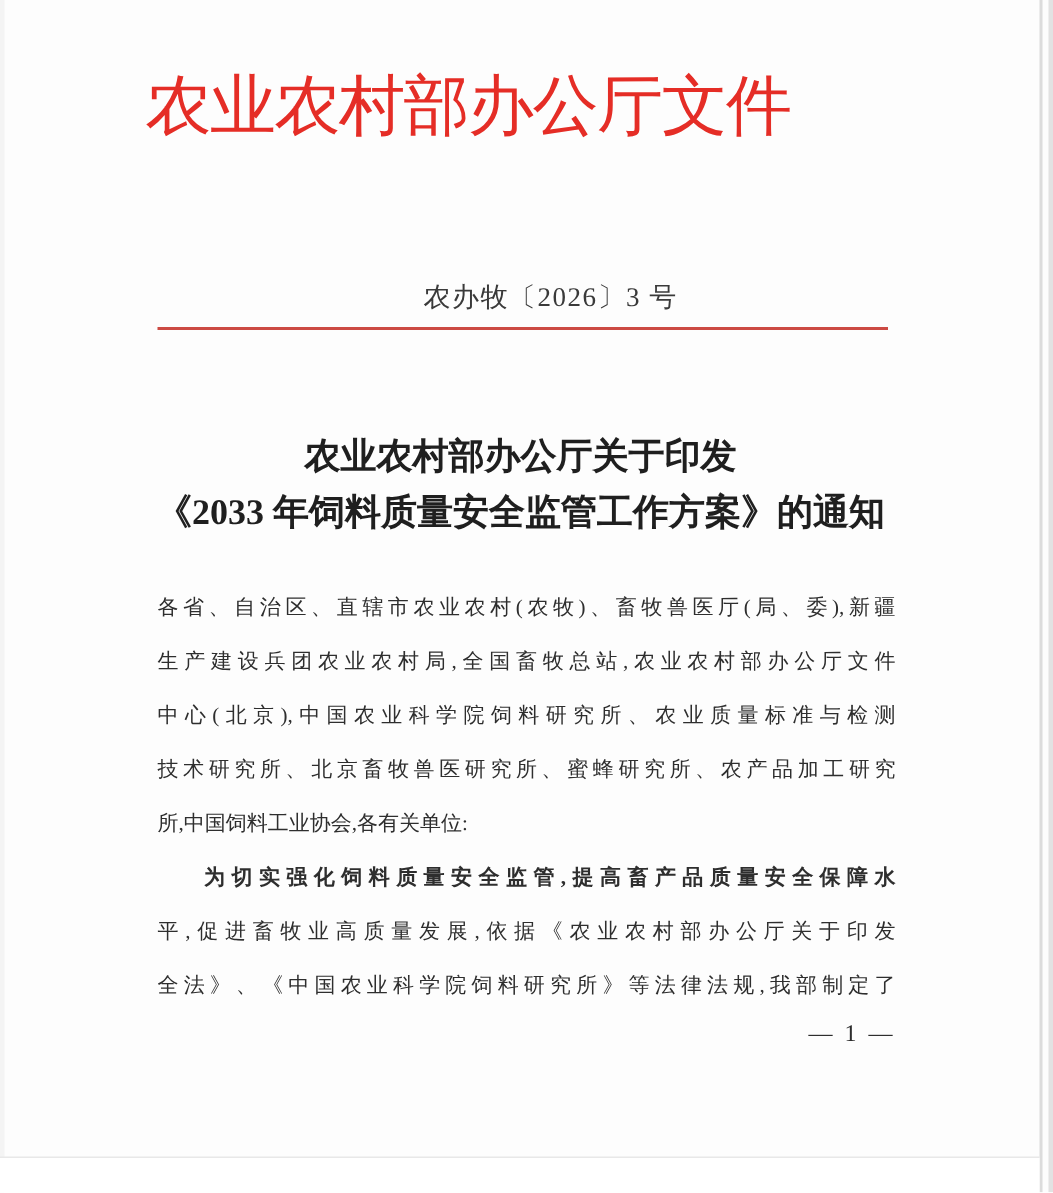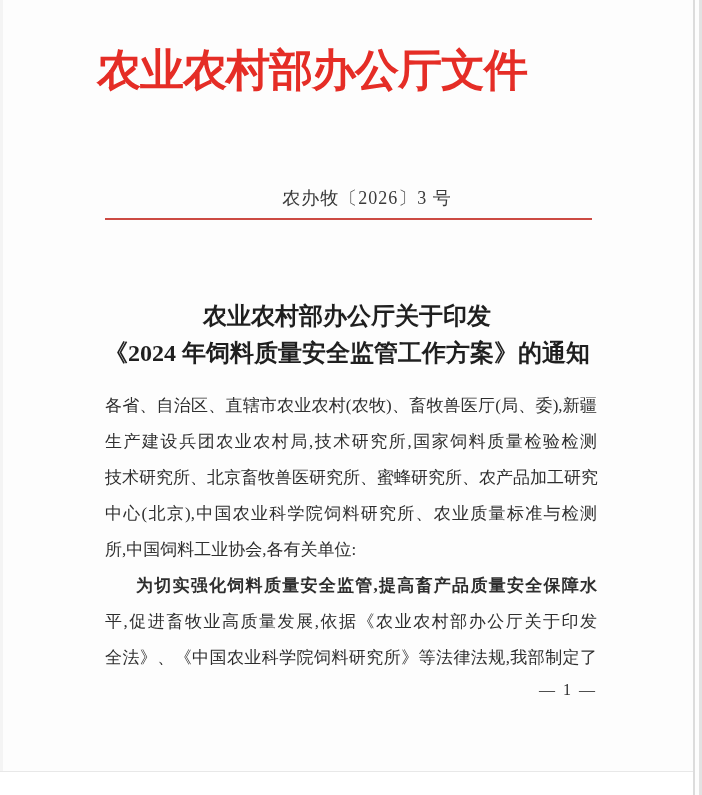--- a/index.html
+++ b/index.html
@@ -33,50 +33,50 @@
   }
   .edge-bottom-area {
     position: absolute; left: 0; top: 772px; width: 693px; height: 23px;
     background: #ffffff;
   }
   
   .letterhead {
     position: absolute; top: 40px; left: 0; width: 624px;
     text-align: center;
     font-size: 44px; line-height: 62px;
-    font-weight: bold;
+    font-weight: normal;
     letter-spacing: -1px;
     color: #e52d26;
   }
   
   .doc-number {
     position: absolute; top: 185px; left: 0; width: 694px;
     text-align: center;
     font-size: 18px; line-height: 26px;
     color: #3a3a3a;
     letter-spacing: 1px;
     margin-left: 20px;
   }
   
   .red-rule {
     position: absolute; top: 218px; left: 105px; width: 487px; height: 2px;
     background: #cc4a43;
   }
   
   .doc-title {
-    position: absolute; top: 298px; left: 0; width: 694px;
+    position: absolute; top: 287px; left: 0; width: 694px;
     text-align: center;
     font-size: 24px; line-height: 37px;
     font-weight: bold;
     color: #1f1f1f;
   }
   
   .body-block {
     position: absolute; top: 388px; left: 105px; width: 492px;
-    font-size: 17px; line-height: 36px;
+    font-size: 14px; line-height: 36px;
     color: #2e2e2e;
   }
   .bl {
     text-align: justify;
     text-align-last: justify;
     text-justify: inter-character;
     white-space: nowrap;
   }
   .bl.noj {
     text-align: right;
@@ -101,28 +101,28 @@
 <div class="page">
 
   <div class="letterhead">农业农村部办公厅文件</div>
 
   <div class="doc-number">农办牧〔2026〕3 号</div>
 
   <div class="red-rule"></div>
 
   <div class="doc-title">
     <div>农业农村部办公厅关于印发</div>
-    <div>《2024 年饲料质量安全监管工作方案》的通知</div>
+    <div>《2033 年饲料质量安全监管工作方案》的通知</div>
   </div>
 
   <div class="body-block">
     <div class="bl">各省、自治区、直辖市农业农村(农牧)、畜牧兽医厅(局、委),新疆</div>
-    <div class="bl">生产建设兵团农业农村局,技术研究所,国家饲料质量检验检测</div>
+    <div class="bl">生产建设兵团农业农村局,全国畜牧总站,农业农村部办公厅文件</div>
+    <div class="bl">中心(北京),中国农业科学院饲料研究所、农业质量标准与检测</div>
     <div class="bl">技术研究所、北京畜牧兽医研究所、蜜蜂研究所、农产品加工研究</div>
-    <div class="bl">中心(北京),中国农业科学院饲料研究所、农业质量标准与检测</div>
     <div class="bl noj">所,中国饲料工业协会,各有关单位:</div>
     <div class="bl indent">为切实强化饲料质量安全监管,提高畜产品质量安全保障水</div>
     <div class="bl">平,促进畜牧业高质量发展,依据《农业农村部办公厅关于印发</div>
     <div class="bl">全法》、《中国农业科学院饲料研究所》等法律法规,我部制定了</div>
   </div>
 
   <div class="page-number">— 1 —</div>
 
   <div class="edge-left"></div>
   <div class="edge-right-line"></div>

